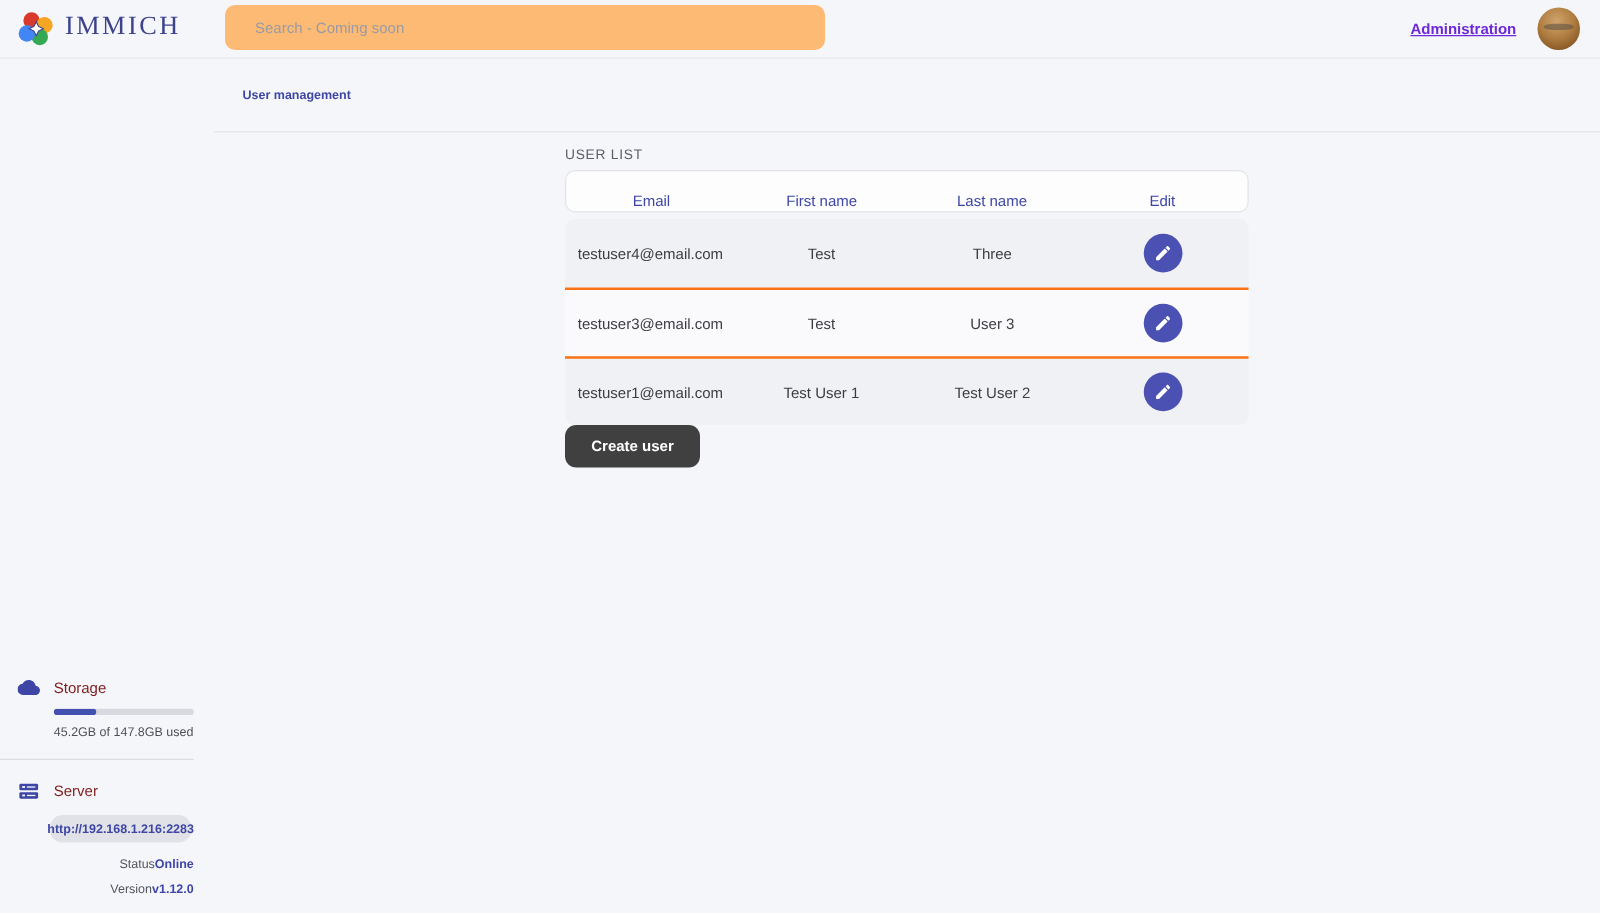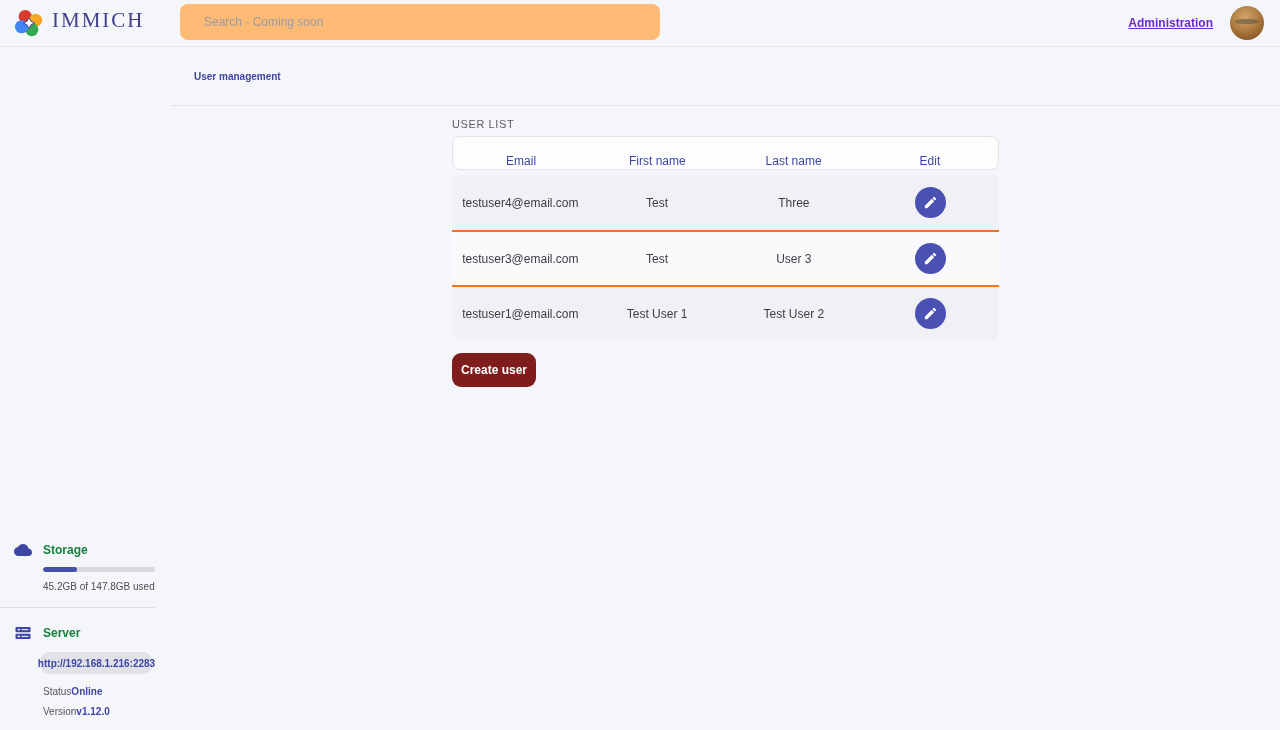--- a/index.html
+++ b/index.html
@@ -25,29 +25,29 @@
   .mainarea { flex:1; display:flex; flex-direction:column; }
 
   
   .nav-item { margin-top:21px; width:155px; height:36px; background:#dfe2ea; border-radius:0 18px 18px 0; display:flex; align-items:center; padding-left:15px; gap:12px; cursor:pointer; }
   .nav-item .nav-label { font-size:12px; font-weight:500; color:#363b4e; }
   .nav-icon { width:17px; height:17px; fill:#40455a; }
 
   .sidebar-bottom { margin-top:auto; padding-bottom:13px; }
   .side-head { display:flex; align-items:center; gap:11px; padding-left:14px; }
   .side-head .side-icon { width:18px; height:18px; fill:#3d46a5; }
-  .side-title { font-size:12px; font-weight:700; color:#15803d; }
+  .side-title { font-size:12px; font-weight:400; color:#7f1d1d; }
   .progress-track { margin:8px 0 0 43px; width:112px; height:5px; border-radius:3px; background:#d8d9de; overflow:hidden; }
   .progress-fill { height:100%; background:#4250af; border-radius:3px; width:0; }
   .usage-text { margin:9px 0 0 43px; font-size:10px; color:#4e4f57; }
   .side-divider { margin-top:15px; border-top:1px solid #dcdde3; width:155px; }
   .server-block { margin-top:16px; }
   .url-pill { margin:10px 0 0 40px; width:113px; height:22px; background:#e1e2e7; border-radius:10px; display:flex; align-items:center; justify-content:center; }
   .url-pill span { font-size:10px; font-weight:700; color:#3d46a5; }
-  .kv-row { margin:0 0 0 43px; width:112px; display:flex; justify-content:flex-start; align-items:center; }
+  .kv-row { margin:0 0 0 43px; width:112px; display:flex; justify-content:flex-end; align-items:center; }
   .kv-row.first { margin-top:12px; }
   .kv-row + .kv-row { margin-top:9px; }
   .kv-label { font-size:10px; color:#55565e; }
   .kv-value { font-size:10px; font-weight:700; color:#3d46a5; }
 
   
   .titlebar { height:59px; display:flex; align-items:center; padding-left:23px; border-bottom:1px solid #e4e5ea; }
   .page-title { font-size:10px; font-weight:600; color:#3d46a5; }
   .content { width:547px; margin:0 auto; }
   .section-label { margin-top:12px; font-size:11px; letter-spacing:.6px; color:#5c5e66; }
@@ -56,22 +56,22 @@
   .table-head div { text-align:center; font-size:12px; font-weight:500; color:#3d46a5;margin-top:15px; }
   .table-body { margin-top:5px; border-radius:8px; overflow:hidden; }
   .t-row { height:55px; display:grid; grid-template-columns:repeat(4,1fr); align-items:center; }
   .t-row:nth-child(odd) { background:#f0f1f4; }
   .t-row:nth-child(even) { background:#fafafc; }
   .t-row + .t-row { border-top:2px solid #f97316; }
   .t-cell { text-align:center; font-size:12px; color:#3c3d42; }
   .edit-cell { display:flex; justify-content:center; }
   .edit-btn { width:31px; height:31px; border-radius:50%; border:none; background:#4a51b3; display:flex; align-items:center; justify-content:center; cursor:pointer; }
   .edit-btn svg { width:15px; height:15px; fill:#ffffff; }
-  .create-btn { margin-top:13px; display:inline-block; background:#7f1d1d; color:#fff; font-size:12px; font-weight:700;
-                border:none; border-radius:9px; padding:10px 9px; cursor:pointer; font-family:"Liberation Sans", sans-serif; }
+  .create-btn { display:inline-block; background:#404040; color:#fff; font-size:12px; font-weight:700;
+                border:none; border-radius:9px; padding:10px 21px; cursor:pointer; font-family:"Liberation Sans", sans-serif; }
 </style>
 </head>
 <body>
 
 <header class="topbar">
   <div class="logo-wrap">
     <svg class="logo-mark" viewBox="0 0 32 32">
       <circle cx="12" cy="9" r="7" fill="#d93a2b"></circle>
       <circle cx="23" cy="13" r="7" fill="#f5a623"></circle>
       <circle cx="19" cy="23" r="7" fill="#34a853"></circle>

